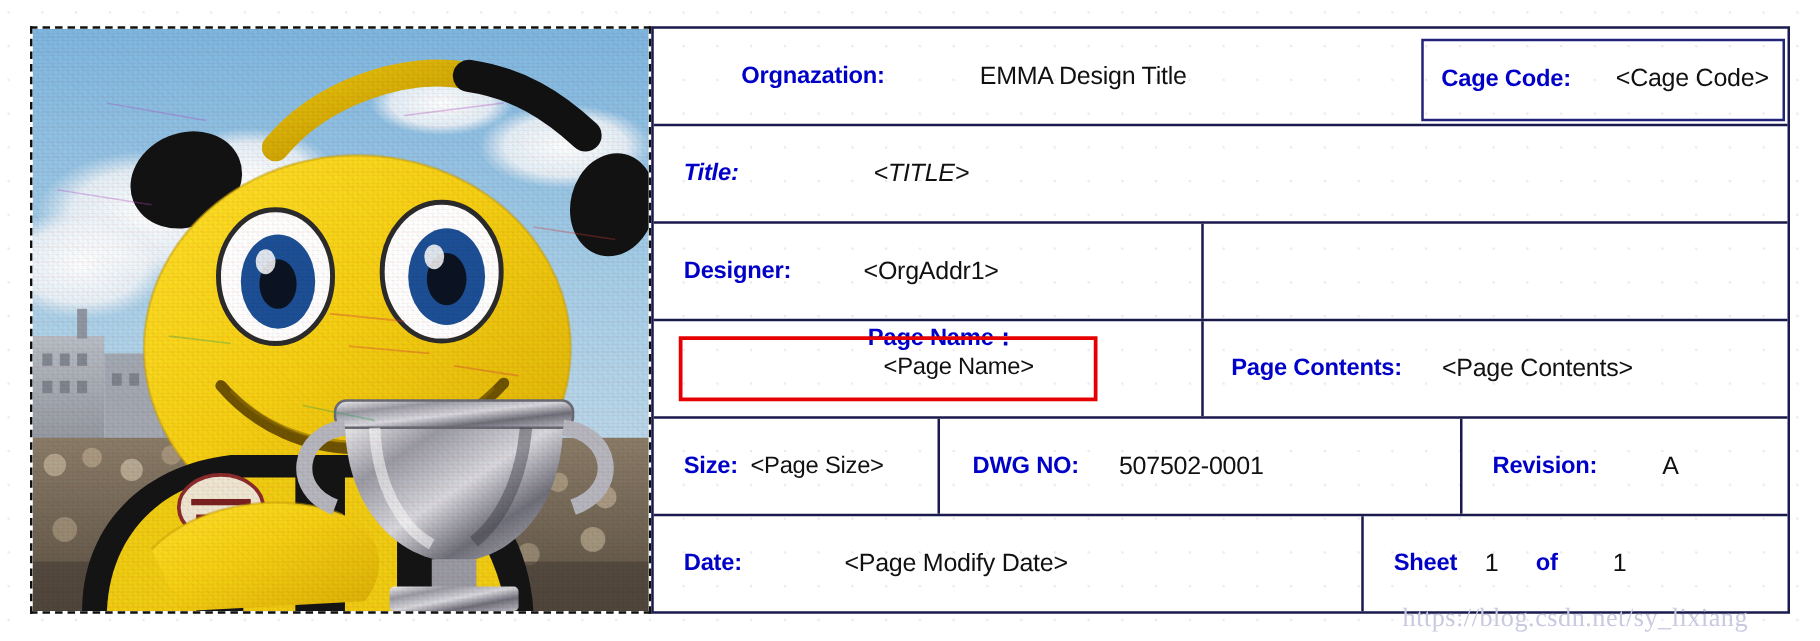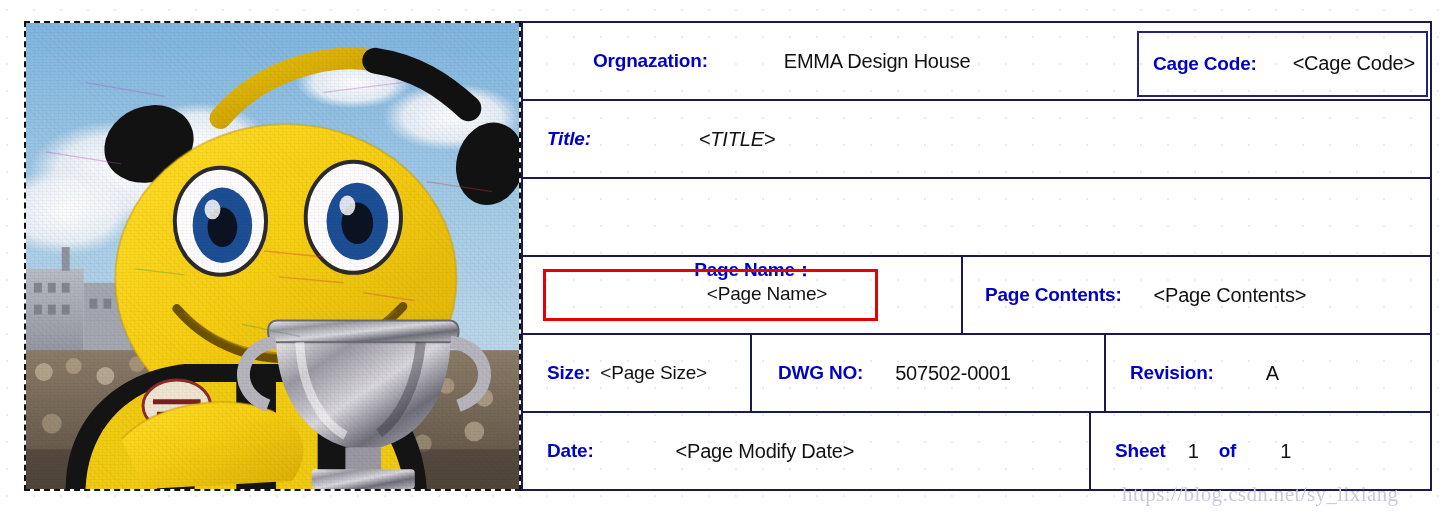--- a/index.html
+++ b/index.html
@@ -315,76 +315,80 @@
       </svg>
       <div id="photo-noise"></div>
     </div>
   </div>
 
   <div id="titleblock">
 
     <div class="tb-row" style="height:78px;padding-left:46px;">
       <div class="cell" style="width:596px; padding-left:24px;">
         <span class="lbl">Orgnazation:</span>
-        <span class="val" style="margin-left:76px;">EMMA Design House</span>
+        <span class="val" style="margin-left:76px;">EMMA Design Title</span>
       </div>
       <div class="cell" style="width:311px; padding:0 2px;">
         <div id="cage-box">
           <span class="lbl" style="margin-left:14px;">Cage Code:</span>
           <span class="val" style="margin-left:36px;text-align:center;">&lt;Cage Code&gt;</span>
         </div>
       </div>
     </div>
 
     <div class="tb-row" style="height:78px;font-style:italic;">
       <div class="cell" style="width:100%; padding-left:24px;">
         <span class="lbl">Title:</span>
         <span class="val" style="margin-left:108px;">&lt;TITLE&gt;</span>
       </div>
     </div>
 
     <div class="tb-row" style="height:78px;">
+      <div class="cell divider" style="width:440px; padding-left:24px;">
+        <span class="lbl">Designer:</span>
+        <span class="val" style="margin-left:58px;">&lt;OrgAddr1&gt;</span>
+      </div>
     </div>
 
     <div class="tb-row" style="height:78px;">
       <div class="cell divider" style="width:440px; padding-left:24px;flex-direction:column;">
         <span class="lbl">Page Name：</span>
         <span class="val small" style="margin-left:26px;">&lt;Page Name&gt;</span>
         <div id="pagename-highlight"></div>
       </div>
       <div class="cell" style="width:426px; padding-left:22px;">
         <span class="lbl">Page Contents:</span>
         <span class="val" style="margin-left:32px;">&lt;Page Contents&gt;</span>
       </div>
     </div>
 
     <div class="tb-row" style="height:78px;">
       <div class="cell divider" style="width:229px; padding-left:24px;">
         <span class="lbl">Size:</span>
         <span class="val small" style="margin-left:10px;">&lt;Page Size&gt;</span>
       </div>
-      <div class="cell divider" style="width:354px; padding-left:26px;">
+      <div class="cell divider" style="width:418px; padding-left:26px;">
         <span class="lbl">DWG NO:</span>
         <span class="val" style="margin-left:32px;">507502-0001</span>
       </div>
       <div class="cell" style="width:260px; padding-left:24px;">
         <span class="lbl">Revision:</span>
         <span class="val" style="margin-left:52px;">A</span>
       </div>
     </div>
 
     <div class="tb-row last" style="height:76px;">
       <div class="cell divider" style="width:568px; padding-left:24px;">
         <span class="lbl">Date:</span>
         <span class="val" style="margin-left:82px;">&lt;Page Modify Date&gt;</span>
       </div>
       <div class="cell" style="width:339px; padding-left:24px;">
         <span class="lbl">Sheet</span>
         <span class="val" style="margin-left:22px;">1</span>
-        <span class="lbl" style="margin-left:20px;text-align:center;">of</span>
+        <span class="lbl" style="margin-left:30px;text-align:center;">of</span>
         <span class="val" style="margin-left:44px;">1</span>
       </div>
     </div>
 
   </div>
 
   <div id="watermark">https://blog.csdn.net/sy_lixiang</div>
 
 </div>
 

